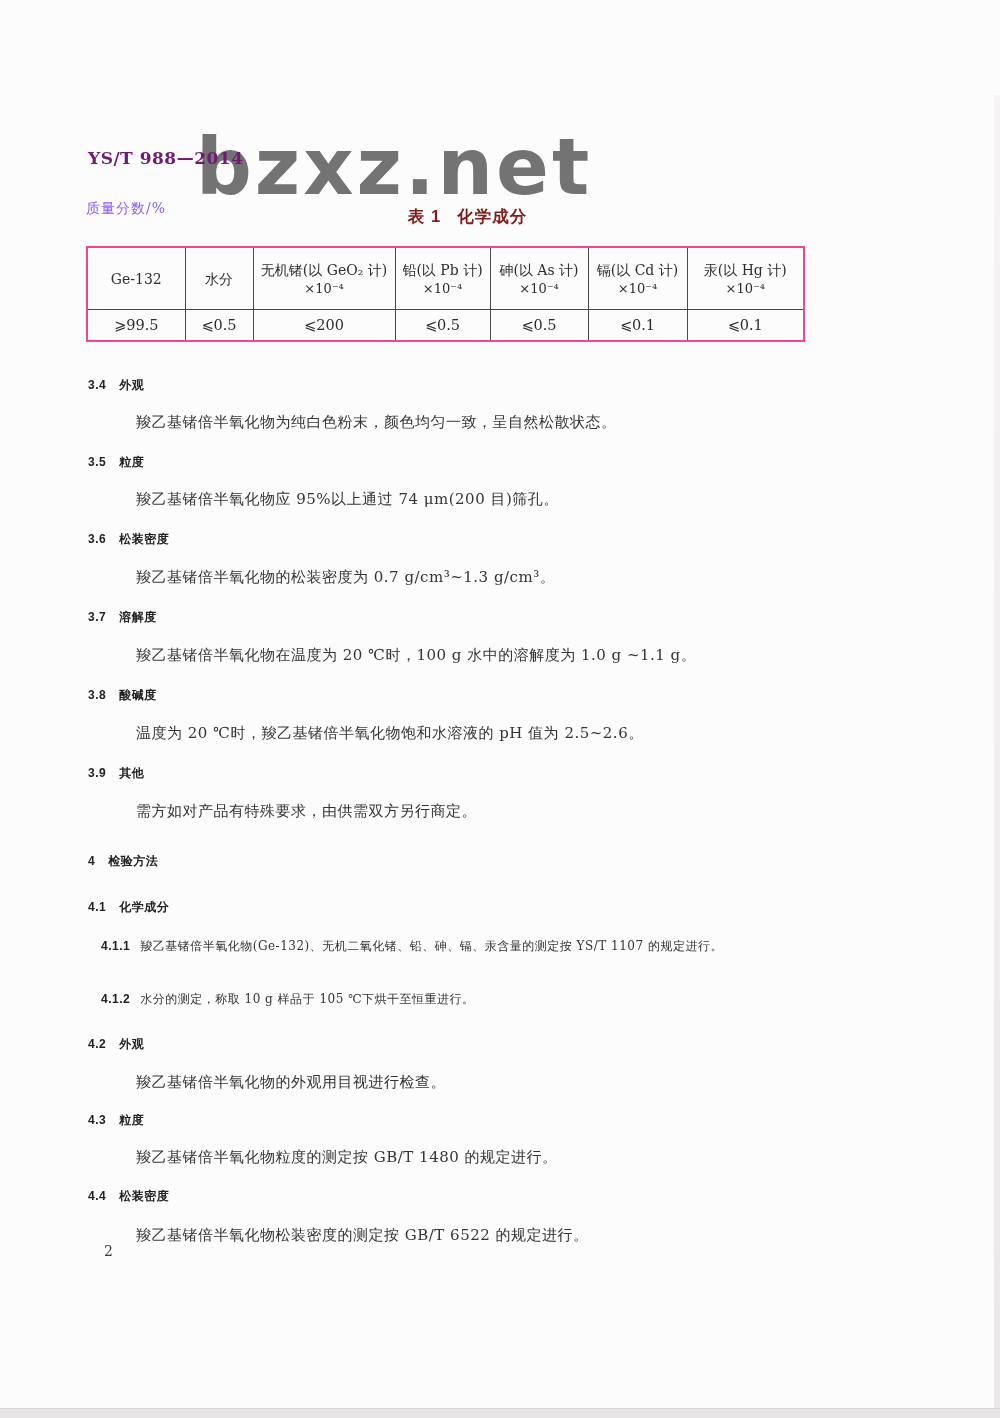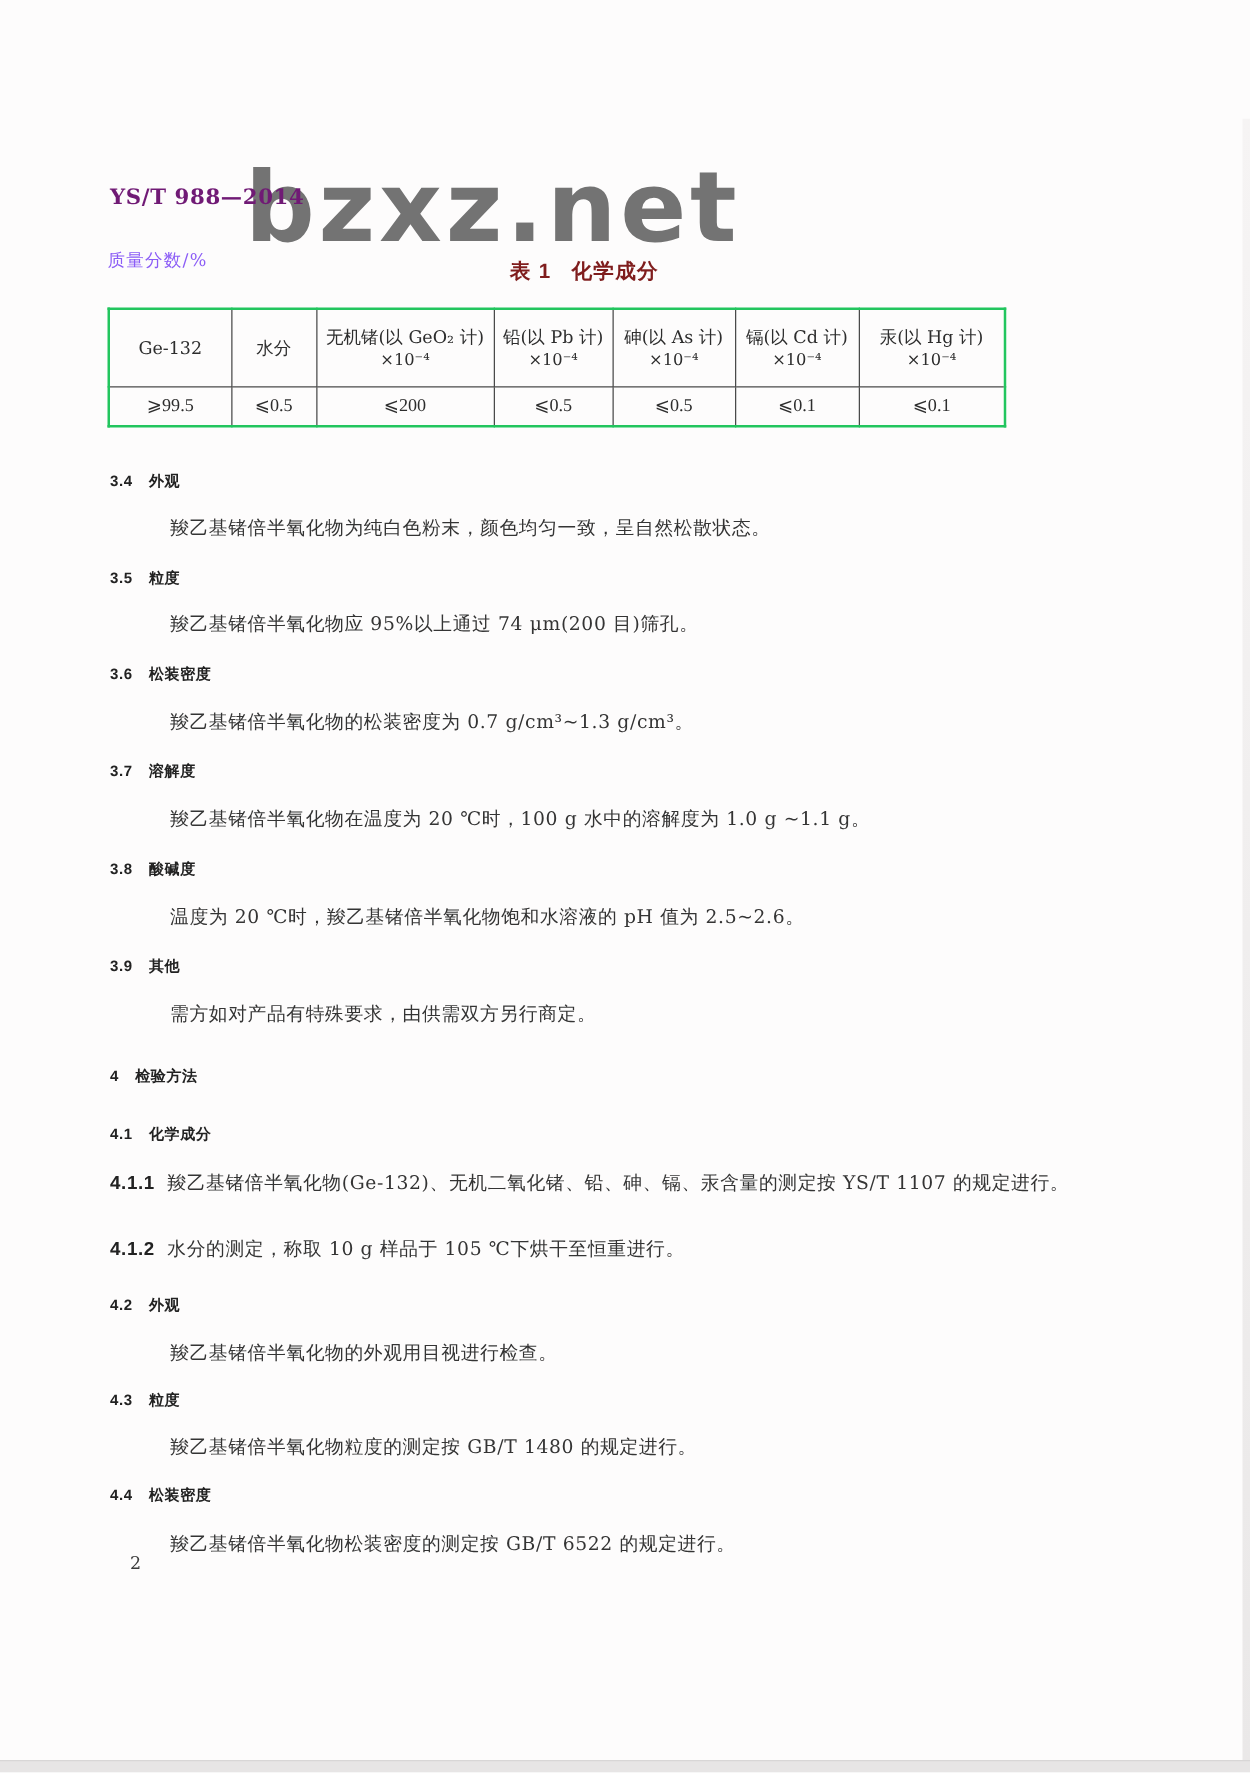--- a/index.html
+++ b/index.html
@@ -36,39 +36,39 @@
 
   table.ge-table {
     position:absolute; left:86px; top:246px; width:717px;
     border-collapse:collapse; table-layout:fixed;
     font-family:"DejaVu Serif","DejaVu Sans",serif; color:#2d2d2d;
   }
   .ge-table th, .ge-table td {
     border:1px solid #4a4a4a; text-align:center; vertical-align:middle;
     padding:0; font-weight:normal;
   }
-  .ge-table { border:2px solid #22c55e; }
+  .ge-table { border:2px solid #ec4899; }
   .ge-table thead th { height:61px; font-size:14px; }
-  .ge-table tbody td { height:30px; font-size:14.5px;font-family:Liberation Serif, serif; }
+  .ge-table tbody td { height:30px; font-size:14.5px; }
   .ge-table .h1 { line-height:20px; }
   .ge-table .h2 { line-height:18px; font-size:13px; }
 
   .sec-heading {
     left:88px;
     font-family:"Liberation Sans","DejaVu Sans",sans-serif;
     font-weight:bold; font-size:12px; color:#222; letter-spacing:0.5px;
   }
   .sec-heading .sec-num { display:inline-block; margin-right:13px; }
   .body-text {
     left:136px; width:800px; margin:0;
     font-size:15px; line-height:22px; color:#343434; letter-spacing:0.5px;
   }
   .clause {
-    left:88px; width:838px; margin:0;
-    font-size:15px; line-height:27px; color:#343434; letter-spacing:0.5px;
+    left:101px; width:838px; margin:0;
+    font-size:12px; line-height:27px; color:#343434; letter-spacing:0.5px;
   }
   .clause .clause-num {
     font-family:"Liberation Sans","DejaVu Sans",sans-serif;
     font-weight:bold; margin-right:10px; color:#222;
   }
   .page-num { left:104px; top:1243px; font-size:14px; color:#3a3a3a; }
 
   .right-strip {
     right:0; top:95px; width:6px; height:1313px;
     background:linear-gradient(180deg,#f6f4f4,#eae8e8);

